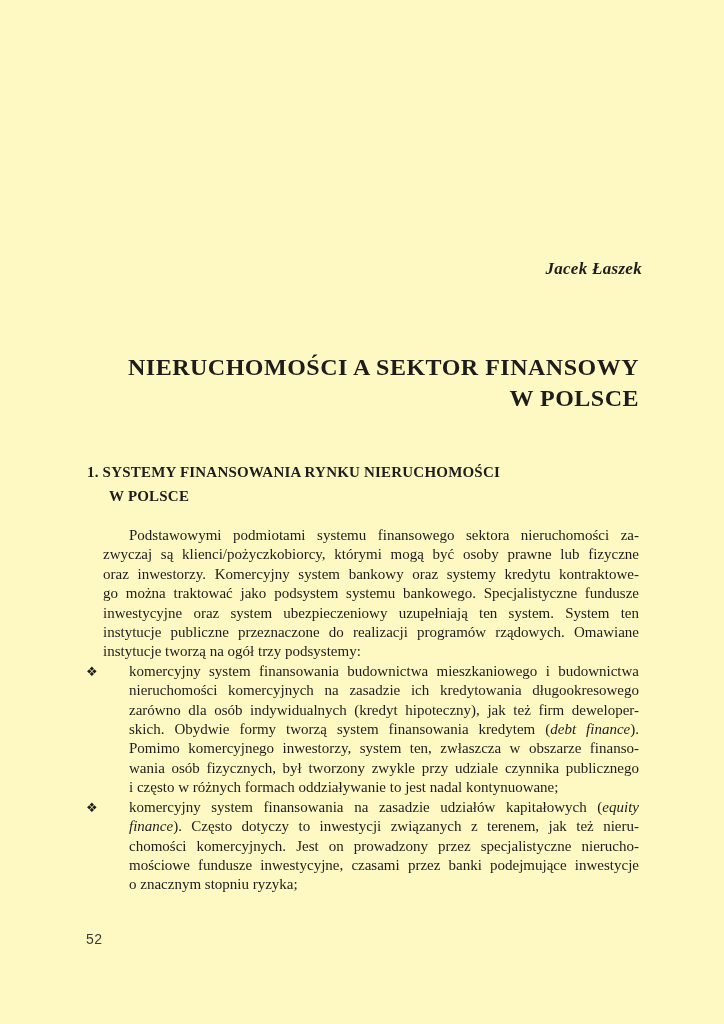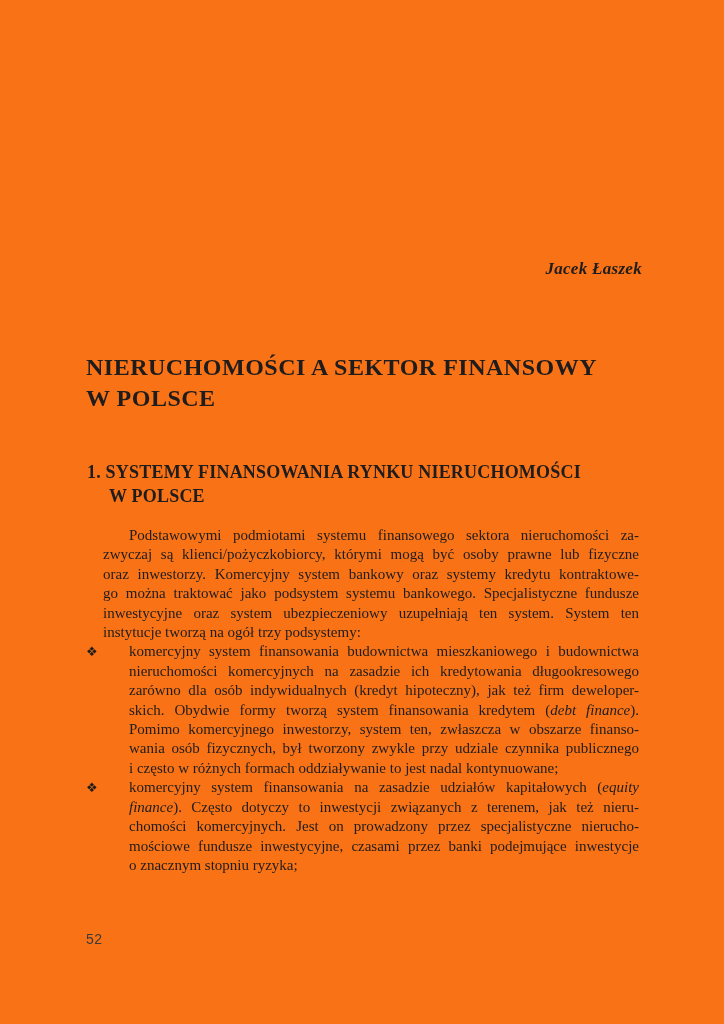--- a/index.html
+++ b/index.html
@@ -6,53 +6,53 @@
   html, body {
     margin: 0;
     padding: 0;
     background: #e8e8e8;
   }
   .page {
     position: relative;
     width: 724px;
     height: 1024px;
     margin: 0 auto;
-    background: #f97316;
+    background: #fef9c3;
     color: #1e1c1c;
     font-family: "Liberation Serif", "DejaVu Serif", serif;
     overflow: hidden;
   }
   .author {
     position: absolute;
     top: 259px;
     right: 82px;
     font-size: 17px;
     font-weight: bold;
     font-style: italic;
     letter-spacing: 0.3px;
   }
   .doc-title {
     position: absolute;
     top: 352px;
     left: 86px;
     width: 553px;
     margin: 0;
-    text-align: left;
+    text-align: right;
     font-size: 24px;
     line-height: 31px;
     font-weight: bold;
     letter-spacing: 0.5px;
   }
   .section-heading {
     position: absolute;
     top: 460px;
     left: 87px;
     width: 553px;
     margin: 0;
-    font-size: 18px;
+    font-size: 15px;
     line-height: 24px;
     font-weight: bold;
     letter-spacing: 0.2px;
   }
   .section-heading .sh-line2 {
     padding-left: 22px;
   }
   .body-text {
     position: absolute;
     top: 526px;
@@ -117,20 +117,21 @@
   </h2>
 
   <div class="body-text">
 
     <div class="paragraph">
         <div class="line indented"><span>Podstawowymi podmiotami systemu finansowego sektora nieruchomości za-</span></div>
         <div class="line"><span>zwyczaj są klienci/pożyczkobiorcy, którymi mogą być osoby prawne lub fizyczne</span></div>
         <div class="line"><span>oraz inwestorzy. Komercyjny system bankowy oraz systemy kredytu kontraktowe-</span></div>
         <div class="line"><span>go można traktować jako podsystem systemu bankowego. Specjalistyczne fundusze</span></div>
         <div class="line"><span>inwestycyjne oraz system ubezpieczeniowy uzupełniają ten system. System ten</span></div>
+        <div class="line"><span>instytucje publiczne przeznaczone do realizacji programów rządowych. Omawiane</span></div>
         <div class="line last"><span>instytucje tworzą na ogół trzy podsystemy:</span></div>
       </div>
 
     <div class="bullet-item">
       <span class="bullet-marker">❖</span>
       <div class="bullet-body">
           <div class="line"><span>komercyjny system finansowania budownictwa mieszkaniowego i budownictwa</span></div>
           <div class="line"><span>nieruchomości komercyjnych na zasadzie ich kredytowania długookresowego</span></div>
           <div class="line"><span>zarówno dla osób indywidualnych (kredyt hipoteczny), jak też firm deweloper-</span></div>
           <div class="line"><span>skich. Obydwie formy tworzą system finansowania kredytem (</span><em>debt finance</em><span>).</span></div>

